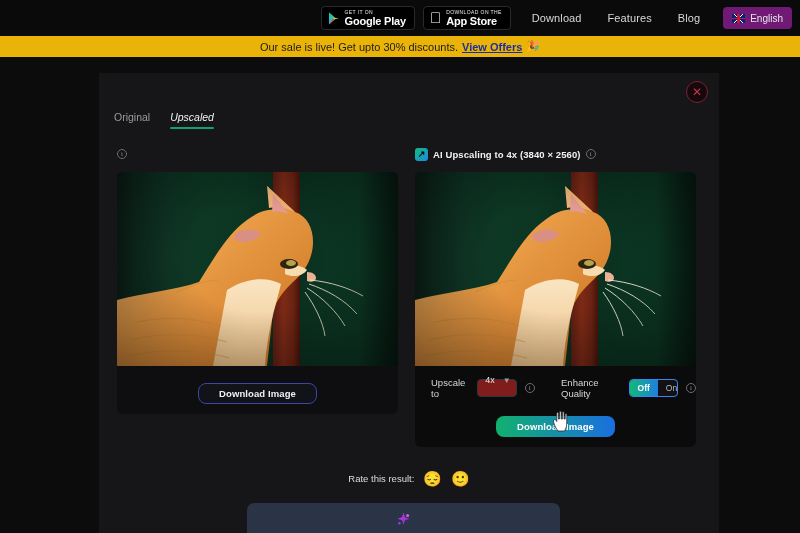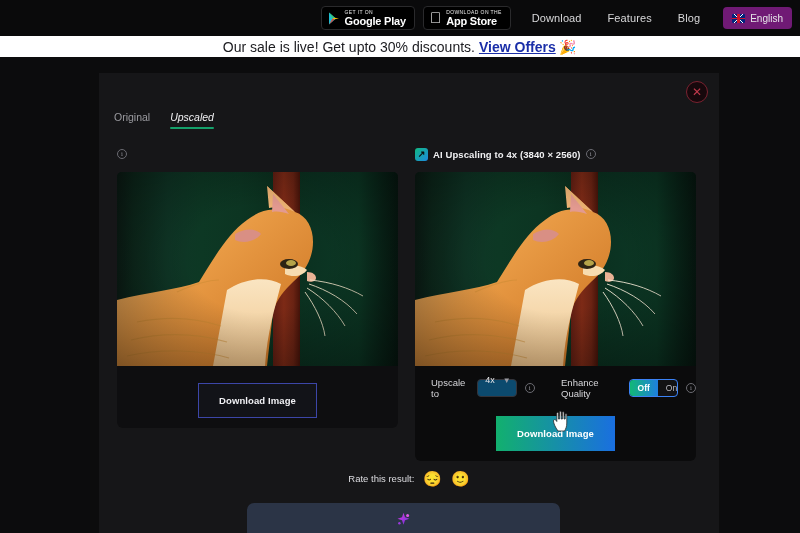--- a/index.html
+++ b/index.html
@@ -46,22 +46,22 @@
       linear-gradient(to right, transparent 42%, #cf142b 42%, #cf142b 58%, transparent 58%),
       linear-gradient(45deg, transparent 46%, #fff 46%, #fff 54%, transparent 54%),
       linear-gradient(-45deg, transparent 46%, #fff 46%, #fff 54%, transparent 54%),
       #00247d;
   }
   .lang-pill .lbl { font-size: 10px; color: #e6e6e8; }
 
   
   .announce {
     position: absolute; left: 0; top: 36px; width: 800px; height: 21px;
-    background: #ffffff; display: flex; align-items: center; justify-content: center;
-    gap: 4px; font-size: 14px; color: #1b1b1f;
+    background: #eab308; display: flex; align-items: center; justify-content: center;
+    gap: 4px; font-size: 11px; color: #1b1b1f;
   }
   .announce a { color: #1a2ea8; font-weight: bold; text-decoration: underline; cursor: pointer; }
 
   
   .card {
     position: absolute; left: 99px; top: 73px; width: 620px; height: 460px;
     background: #161618;
   }
   .close-btn {
     position: absolute; right: 11px; top: 8px;
@@ -122,40 +122,40 @@
     background: radial-gradient(ellipse at 50% 45%, rgba(0,0,0,0) 35%, rgba(0,0,0,.45) 100%);
   }
   .kitten { position: absolute; left: 0; bottom: 0; width: 100%; height: 100%; }
 
   .controls {
     display: flex; align-items: center; gap: 8px;
     padding: 11px 0 0 16px; font-size: 9.5px; color: #d6d6da;
   }
   .sel {
     display: flex; align-items: center; gap: 8px;
-    background: #0c4a6e; border: 1px solid #34343a; border-radius: 4px;
+    background: #7f1d1d; border: 1px solid #34343a; border-radius: 4px;
     height: 18px; padding: 0 5px 16px 7px; cursor: pointer;
   }
   .sel .val { font-size: 9px; color: #e7e7ea; }
   .chev { font-size: 8px; color: #9a9aa2; }
   .gap { width: 12px; }
   .toggle {
     display: flex; align-items: center; background: #121214;
     border: 1px solid #3b82f6; border-radius: 4px; height: 18px; overflow: hidden;
     cursor: pointer;
   }
   .toggle .seg { font-size: 8.5px; padding: 0 8px; line-height: 16px; color: #b9b9c0; }
   .toggle .seg.on {
     background: linear-gradient(90deg,#12b877,#1e7fe0);
     color: #fff; font-weight: bold;
   }
 
   .btn-row { display: flex; justify-content: center; padding-top: 17px; position: relative; }
   .btn {
-    height: 35px; border-radius: 0; display: flex; align-items: center;
+    height: 21px; border-radius: 8px; display: flex; align-items: center;
     justify-content: center; font-size: 9.5px; font-weight: bold; cursor: pointer;
     letter-spacing: .1px;
   }
   .btn-outline {
     width: 119px; background: #121318; border: 1px solid #3c46a8; color: #f0f0f4;
   }
   .btn-grad {
     width: 119px; background: linear-gradient(90deg,#12b06e,#1a6fe0); color: #fff;
   }
   .cursor-hand {

